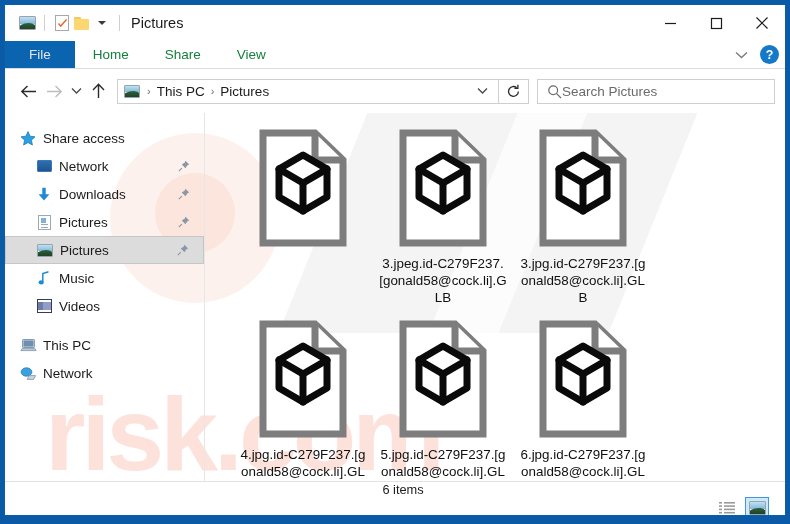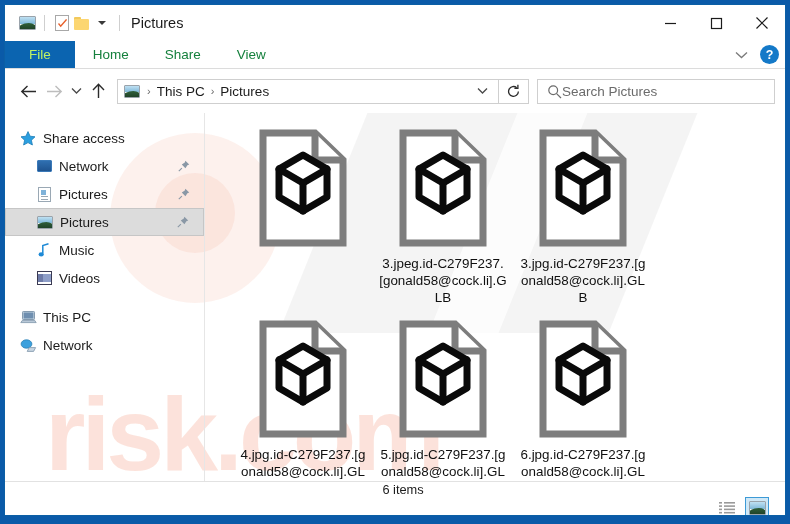--- a/index.html
+++ b/index.html
@@ -92,21 +92,21 @@
     height:27px;
     background:#ffffff;
     display:flex;align-items:stretch;
     border-bottom:1px solid #dcdcdc;
   }
   .rtab{
     display:flex;align-items:center;justify-content:center;
     font-size:13.5px;color:#15803d;padding:0 18px;height:27px;white-space:nowrap;
   }
   .rtab.file{
-    background:#0b64b0;color:#bef264;padding:0 24px;
+    background:#0b64b0;color:#e5e5e5;padding:0 24px;
   }
   #ribbon-right{
     position:absolute;right:6px;top:0;height:27px;display:flex;align-items:center;gap:8px;
   }
   .help-btn{
     width:19px;height:19px;border-radius:50%;background:#1479c8;
     color:#fff;font-size:12.5px;font-weight:bold;
     display:flex;align-items:center;justify-content:center;
   }
 
@@ -444,20 +444,34 @@
           </span>
         <span class="nlabel">Network</span>
         <span class="pin">
           <svg width="12" height="12" viewBox="0 0 12 12">
             <path d="M7.4 0.8 L11.2 4.6 L9.4 5.2 L7.4 8.2 L3.8 4.6 L6.8 2.6 Z" fill="#8a98a6"></path>
             <path d="M3.9 8.1 L0.8 11.2" stroke="#8a98a6" stroke-width="1.1"></path>
           </svg>
         </span>
       </div>
 
+      <div class="nav-item lvl1">
+        <span class="nico">
+          <svg width="14" height="15" viewBox="0 0 14 15">
+            <path d="M5.3 0.8 H8.7 V7.2 H12.4 L7 13.6 L1.6 7.2 H5.3 Z" fill="#1e8ad6"></path>
+          </svg>
+        </span>
+        <span class="nlabel">Downloads</span>
+        <span class="pin">
+          <svg width="12" height="12" viewBox="0 0 12 12">
+            <path d="M7.4 0.8 L11.2 4.6 L9.4 5.2 L7.4 8.2 L3.8 4.6 L6.8 2.6 Z" fill="#8a98a6"></path>
+            <path d="M3.9 8.1 L0.8 11.2" stroke="#8a98a6" stroke-width="1.1"></path>
+          </svg>
+        </span>
+      </div>
 
       <div class="nav-item lvl1">
         <span class="nico">
             <span class="docs-ico"></span>
           </span>
         <span class="nlabel">Pictures</span>
         <span class="pin">
           <svg width="12" height="12" viewBox="0 0 12 12">
             <path d="M7.4 0.8 L11.2 4.6 L9.4 5.2 L7.4 8.2 L3.8 4.6 L6.8 2.6 Z" fill="#8a98a6"></path>
             <path d="M3.9 8.1 L0.8 11.2" stroke="#8a98a6" stroke-width="1.1"></path>

